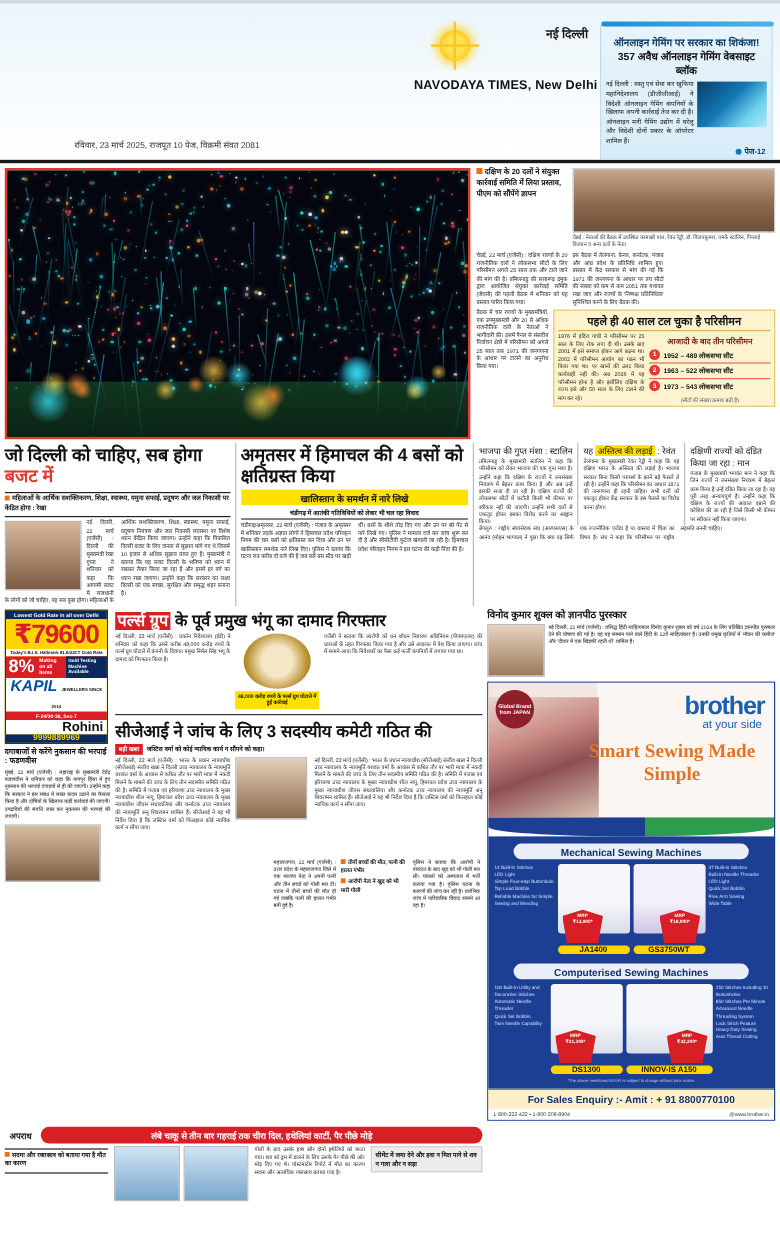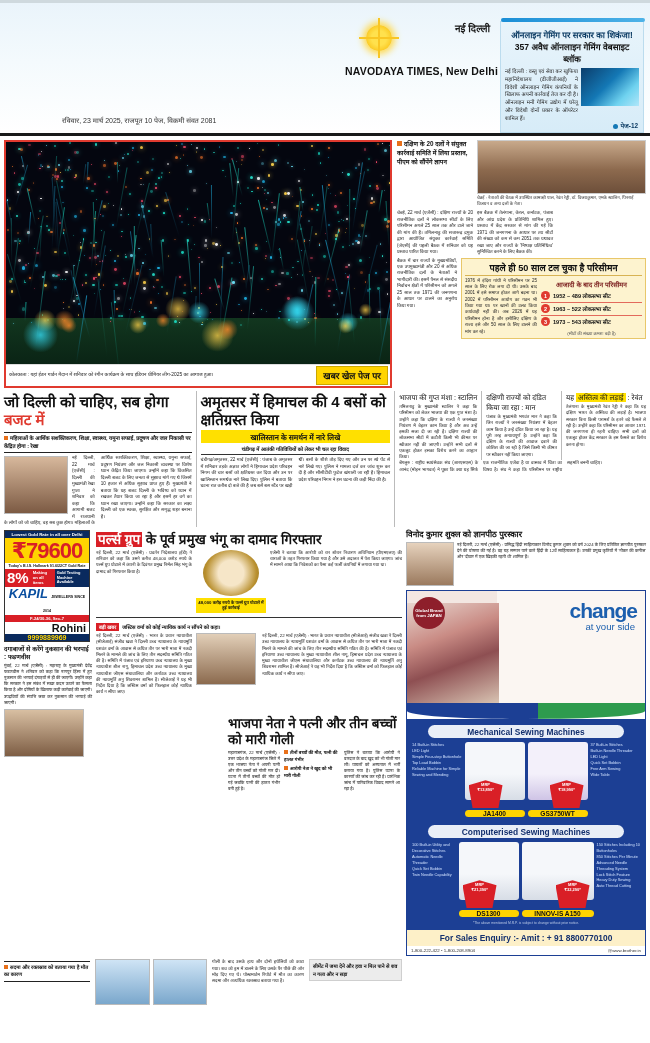--- a/index.html
+++ b/index.html
@@ -816,24 +816,20 @@
           <div style="position: absolute; left: 182.156px; top: 159.423px; width: 22.2147px; height: 22.2147px; border-radius: 50%; background: radial-gradient(circle, rgb(55, 230, 255), transparent 70%); opacity: 0.75;"></div>
           <div style="position: absolute; left: 149.807px; top: 171.489px; width: 14.5141px; height: 14.5141px; border-radius: 50%; background: radial-gradient(circle, rgb(255, 138, 42), transparent 70%); opacity: 0.75;"></div>
           <div style="position: absolute; left: 277.063px; top: 153.597px; width: 27.5707px; height: 27.5707px; border-radius: 50%; background: radial-gradient(circle, rgb(55, 230, 255), transparent 70%); opacity: 0.75;"></div>
           <div style="position: absolute; left: 331.628px; top: 169.944px; width: 20.6191px; height: 20.6191px; border-radius: 50%; background: radial-gradient(circle, rgb(55, 230, 255), transparent 70%); opacity: 0.75;"></div>
           <div style="position: absolute; left: 194.983px; top: 176.875px; width: 32.8198px; height: 32.8198px; border-radius: 50%; background: radial-gradient(circle, rgb(255, 210, 74), transparent 70%); opacity: 0.75;"></div>
           <div style="position: absolute; left: 331.72px; top: 175.996px; width: 15.7035px; height: 15.7035px; border-radius: 50%; background: radial-gradient(circle, rgb(255, 210, 74), transparent 70%); opacity: 0.75;"></div>
           <div style="position: absolute; left: 210.877px; top: 176.614px; width: 20.9495px; height: 20.9495px; border-radius: 50%; background: radial-gradient(circle, rgb(255, 138, 42), transparent 70%); opacity: 0.75;"></div>
           <div style="position: absolute; left: 55.2691px; top: 175.52px; width: 15.4958px; height: 15.4958px; border-radius: 50%; background: radial-gradient(circle, rgb(255, 138, 42), transparent 70%); opacity: 0.75;"></div>
           <div style="position: absolute; left: 158.821px; top: 154.098px; width: 25.9845px; height: 25.9845px; border-radius: 50%; background: radial-gradient(circle, rgb(255, 210, 74), transparent 70%); opacity: 0.75;"></div>
         </div>
-      <div class="cap-row">
-        <div class="photo-cap">कोलकाता : यहां ईडन गार्डन मैदान में शनिवार को रंगीन कार्यक्रम के साथ इंडियन प्रीमियर लीग-2025 का आगाज हुआ।</div>
-        <div class="khabar">खबर खेल पेज पर</div>
-      </div>
     </div>
 
     <div class="right-top">
 
       <div class="lead-mid">
         <div class="lead-kicker">
           <span class="sq"></span><span>दक्षिण के 20 दलों ने संयुक्त कार्रवाई समिति में लिया प्रस्ताव, पीएम को सौंपेंगे ज्ञापन</span>
         </div>
         <div style="flex:1">
           <div class="meet-photo"></div>
@@ -846,21 +842,21 @@
           <span>चेन्नई, 22 मार्च (एजेंसी) : दक्षिण राज्यों के 20 राजनीतिक दलों ने लोकसभा सीटों के लिए परिसीमन अगले 25 साल तक और टाले जाने की मांग की है। तमिलनाडु की सत्तारूढ़ द्रमुक द्वारा आयोजित संयुक्त कार्रवाई समिति (जेएसी) की पहली बैठक में शनिवार को यह प्रस्ताव पारित किया गया।</span>
         </div>
         <div class="lead-col">
           <span>इस बैठक में तेलंगाना, केरल, कर्नाटक, पंजाब और आंध्र प्रदेश के प्रतिनिधि शामिल हुए। प्रस्ताव में केंद्र सरकार से मांग की गई कि 1971 की जनगणना के आधार पर तय सीटों की संख्या को कम से कम 2051 तक यथावत रखा जाए और राज्यों के 'निष्पक्ष प्रतिनिधित्व' सुनिश्चित करने के लिए बैठक की।</span>
         </div>
       </div>
 
       <div style="display:flex;gap:4px;margin-top:2px;">
         <div class="yb-left">बैठक में चार राज्यों के मुख्यमंत्रियों, एक उपमुख्यमंत्री और 20 से अधिक राजनीतिक दलों के नेताओं ने भागीदारी की। इसमें पैनल से संसदीय निर्वाचन क्षेत्रों में परिसीमन को अगले 25 साल तक 1971 की जनगणना के आधार पर टालने का अनुरोध किया गया।</div>
         <div class="yellowbox">
-          <h4>पहले ही 50 साल टल चुका है परिसीमन</h4>
+          <h4>पहले ही 40 साल टल चुका है परिसीमन</h4>
           <div style="display:flex;gap:4px;">
             <div style="width:72px;font-size:4.5px;line-height:1.42;text-align:justify;color:#222;">1976 में इंदिरा गांधी ने परिसीमन पर 25 साल के लिए रोक लगा दी थी। उसके बाद 2001 में इसे समाप्त होकर आगे बढ़ना था। 2002 में परिसीमन आयोग का गठन भी किया गया था। पर खानों की उलट किया कार्यवाही नहीं की। अब 2026 में यह परिसीमन होना है और इसीलिए दक्षिण के राज्य इसे और 50 साल के लिए टालने की मांग कर रहे।</div>
             <div style="flex:1">
               <div class="yb-sub">आजादी के बाद तीन परिसीमन</div>
               <div class="yb-row">
                 <span class="yb-num">1</span>
                 <span>1952 – 489 लोकसभा सीट</span>
               </div>
               <div class="yb-row">
                 <span class="yb-num">2</span>
@@ -901,29 +897,29 @@
       <div style="font-size:5.2px;font-weight:bold;text-align:center;border-bottom:1px solid #333;padding-bottom:1px;margin-bottom:2px;">चंडीगढ़ में आतंकी गतिविधियों को लेकर भी चल रहा विवाद</div>
       <div class="twocol">चंडीगढ़/अमृतसर, 22 मार्च (एजेंसी) : पंजाब के अमृतसर में शनिवार तड़के अज्ञात लोगों ने हिमाचल प्रदेश परिवहन निगम की चार बसों को क्षतिग्रस्त कर दिया और उन पर खालिस्तान समर्थक नारे लिख दिए। पुलिस ने बताया कि घटना रात करीब दो बजे की है जब बसें बस स्टैंड पर खड़ी थीं। बसों के शीशे तोड़ दिए गए और उन पर स्प्रे पेंट से नारे लिखे गए। पुलिस ने मामला दर्ज कर जांच शुरू कर दी है और सीसीटीवी फुटेज खंगाली जा रही है। हिमाचल प्रदेश परिवहन निगम ने इस घटना की कड़ी निंदा की है।</div>
     </div>
 
     <div class="col-c vr">
       <div style="display:flex;gap:4px;">
         <div style="width:78px">
           <div class="colhead">भाजपा की गुप्त मंशा : स्टालिन</div>
           <div style="font-size:4.4px;line-height:1.42;text-align:justify;color:#222;">तमिलनाडु के मुख्यमंत्री स्टालिन ने कहा कि परिसीमन को लेकर भाजपा की एक गुप्त मंशा है। उन्होंने कहा कि दक्षिण के राज्यों ने जनसंख्या नियंत्रण में बेहतर काम किया है और अब उन्हें इसकी सजा दी जा रही है। दक्षिण राज्यों की लोकसभा सीटों में कटौती किसी भी कीमत पर स्वीकार नहीं की जाएगी। उन्होंने सभी दलों से एकजुट होकर इसका विरोध करने का आह्वान किया।</div>
         </div>
-        <div style="flex:1" class="vr">
-          <div class="colhead">दक्षिणी राज्यों को दंडित किया जा रहा : मान</div>
-          <div style="font-size:4.4px;line-height:1.42;text-align:justify;color:#222;">पंजाब के मुख्यमंत्री भगवंत मान ने कहा कि जिन राज्यों ने जनसंख्या नियंत्रण में बेहतर काम किया है उन्हें दंडित किया जा रहा है। यह पूरी तरह अन्यायपूर्ण है। उन्होंने कहा कि दक्षिण के राज्यों की आवाज दबाने की कोशिश की जा रही है जिसे किसी भी कीमत पर स्वीकार नहीं किया जाएगा।</div>
-        </div>
         <div style="width:80px" class="vr">
           <div class="colhead">
             <span>यह </span><span class="hi">अस्तित्व की लड़ाई</span><span> : रेवंत</span>
           </div>
           <div style="font-size:4.4px;line-height:1.42;text-align:justify;color:#222;">तेलंगाना के मुख्यमंत्री रेवंत रेड्डी ने कहा कि यह दक्षिण भारत के अस्तित्व की लड़ाई है। भाजपा सरकार बिना किसी परामर्श के इतने बड़े फैसले ले रही है। उन्होंने कहा कि परिसीमन का आधार 1971 की जनगणना ही रहनी चाहिए। सभी दलों को एकजुट होकर केंद्र सरकार के इस फैसले का विरोध करना होगा।</div>
+        </div>
+        <div style="flex:1" class="vr">
+          <div class="colhead">दक्षिणी राज्यों को दंडित किया जा रहा : मान</div>
+          <div style="font-size:4.4px;line-height:1.42;text-align:justify;color:#222;">पंजाब के मुख्यमंत्री भगवंत मान ने कहा कि जिन राज्यों ने जनसंख्या नियंत्रण में बेहतर काम किया है उन्हें दंडित किया जा रहा है। यह पूरी तरह अन्यायपूर्ण है। उन्होंने कहा कि दक्षिण के राज्यों की आवाज दबाने की कोशिश की जा रही है जिसे किसी भी कीमत पर स्वीकार नहीं किया जाएगा।</div>
         </div>
       </div>
       <div class="threecol">बेंगलुरु : राष्ट्रीय स्वयंसेवक संघ (आरएसएस) के आनंद (मोहन भागवत) ने पूछा कि क्या यह सिर्फ एक राजनीतिक एजेंडा है या वास्तव में चिंता का विषय है। संघ ने कहा कि परिसीमन पर राष्ट्रीय सहमति बननी चाहिए।</div>
     </div>
   </div>
 
   <div class="mid">
 
     <div style="width:88px">
       <div class="goldad">
@@ -957,20 +953,21 @@
         <div style="width:96px;font-size:4.4px;line-height:1.42;text-align:justify;color:#222;">नई दिल्ली, 22 मार्च (एजेंसी) : प्रवर्तन निदेशालय (ईडी) ने शनिवार को कहा कि उसने करीब 48,000 करोड़ रुपये के पर्ल्स ग्रुप घोटाले में कंपनी के दिवंगत प्रमुख निर्मल सिंह भंगू के दामाद को गिरफ्तार किया है।</div>
         <div style="width:70px;text-align:center;">
           <div style="width:56px;height:46px;margin:0 auto;border-radius:50%;
                       background:radial-gradient(circle,#f6e6c8 35%,#b9902f 70%,#8a6a18);"></div>
           <div style="background:#ffe000;font-size:4.3px;font-weight:bold;padding:2px;margin-top:2px;line-height:1.3;">48,000 करोड़ रुपये के पर्ल्स ग्रुप घोटाले में हुई कार्रवाई</div>
         </div>
         <div style="flex:1;font-size:4.4px;line-height:1.42;text-align:justify;color:#222;">एजेंसी ने बताया कि आरोपी को धन शोधन निवारण अधिनियम (पीएमएलए) की धाराओं के तहत गिरफ्तार किया गया है और उसे अदालत में पेश किया जाएगा। जांच में सामने आया कि निवेशकों का पैसा कई फर्जी कंपनियों में लगाया गया था।</div>
       </div>
 
       <div style="border-top:1px solid #333;margin-top:4px;padding-top:3px;">
+        <div class="hl" style="font-size:14px">सीजेआई ने जांच के लिए 3 सदस्यीय कमेटी गठित की</div>
         <div style="display:flex;align-items:center;gap:3px;margin:2px 0;">
           <span style="background:#d91f26;color:#fff;font-size:5px;font-weight:bold;padding:1px 3px;">बड़ी खबर</span>
           <span style="font-size:5.2px;font-weight:bold;">जस्टिस वर्मा को कोई न्यायिक कार्य न सौंपने को कहा।</span>
         </div>
         <div style="display:flex;gap:4px;">
           <div style="width:96px;font-size:4.4px;line-height:1.42;text-align:justify;color:#222;">नई दिल्ली, 22 मार्च (एजेंसी) : भारत के प्रधान न्यायाधीश (सीजेआई) संजीव खन्ना ने दिल्ली उच्च न्यायालय के न्यायमूर्ति यशवंत वर्मा के आवास से कथित तौर पर भारी मात्रा में नकदी मिलने के मामले की जांच के लिए तीन सदस्यीय समिति गठित की है। समिति में पंजाब एवं हरियाणा उच्च न्यायालय के मुख्य न्यायाधीश शील नागू, हिमाचल प्रदेश उच्च न्यायालय के मुख्य न्यायाधीश जीएस संधावालिया और कर्नाटक उच्च न्यायालय की न्यायमूर्ति अनु शिवरामन शामिल हैं। सीजेआई ने यह भी निर्देश दिया है कि जस्टिस वर्मा को फिलहाल कोई न्यायिक कार्य न सौंपा जाए।</div>
           <div style="width:62px">
             <div style="width:58px;height:50px;background:linear-gradient(180deg,#e2cfb8,#8b6a4e);border:1px solid #bbb;"></div>
           </div>
           <div style="flex:1;font-size:4.4px;line-height:1.42;text-align:justify;color:#222;">नई दिल्ली, 22 मार्च (एजेंसी) : भारत के प्रधान न्यायाधीश (सीजेआई) संजीव खन्ना ने दिल्ली उच्च न्यायालय के न्यायमूर्ति यशवंत वर्मा के आवास से कथित तौर पर भारी मात्रा में नकदी मिलने के मामले की जांच के लिए तीन सदस्यीय समिति गठित की है। समिति में पंजाब एवं हरियाणा उच्च न्यायालय के मुख्य न्यायाधीश शील नागू, हिमाचल प्रदेश उच्च न्यायालय के मुख्य न्यायाधीश जीएस संधावालिया और कर्नाटक उच्च न्यायालय की न्यायमूर्ति अनु शिवरामन शामिल हैं। सीजेआई ने यह भी निर्देश दिया है कि जस्टिस वर्मा को फिलहाल कोई न्यायिक कार्य न सौंपा जाए।</div>
@@ -982,22 +979,23 @@
       <div style="font-size:8.2px;font-weight:bold;line-height:1.25;margin-bottom:2px;">विनोद कुमार शुक्ल को ज्ञानपीठ पुरस्कार</div>
       <div style="display:flex;gap:3px;">
         <div style="width:46px;height:42px;background:linear-gradient(180deg,#e6d2bd,#9b7a5e);border:1px solid #bbb;"></div>
         <div style="flex:1;font-size:4.3px;line-height:1.4;text-align:justify;color:#222;">नई दिल्ली, 22 मार्च (एजेंसी) : प्रसिद्ध हिंदी साहित्यकार विनोद कुमार शुक्ल को वर्ष 2024 के लिए प्रतिष्ठित ज्ञानपीठ पुरस्कार देने की घोषणा की गई है। वह यह सम्मान पाने वाले हिंदी के 12वें साहित्यकार हैं। उनकी प्रमुख कृतियों में 'नौकर की कमीज' और 'दीवार में एक खिड़की रहती थी' शामिल हैं।</div>
       </div>
 
       <div class="brother" style="margin-top:4px">
         <div class="br-top">
           <div class="br-woman"></div>
           <div class="br-badge">Global Brand from JAPAN</div>
-          <div class="br-logo">change</div>
+          <div class="br-logo">brother</div>
           <div class="br-side">at your side</div>
+          <div class="br-tag">Smart Sewing Made Simple</div>
         </div>
         <div class="br-arc"></div>
 
         <div class="br-body">
           <div class="br-sect">Mechanical Sewing Machines</div>
           <div class="br-pair">
             <div class="br-feat">
               <div>14 Built-in Stitches</div>
               <div>LED Light</div>
               <div>Simple Four-step Buttonhole</div>
@@ -1073,33 +1071,36 @@
         <div class="br-enq">For Sales Enquiry :- Amit : + 91 8800770100</div>
         <div class="br-foot">
           <span>1-800-222-422 • 1-800-208-8904</span>
           <span>@www.brother.in</span>
         </div>
       </div>
     </div>
   </div>
 
   <div style="position:absolute;left:228px;top:714px;width:172px;">
-    <div class="hl" style="font-size:13.5px">भाजपा नेता ने पत्नी और तीन बच्चों को मारी गोली</div>
     <div style="display:flex;gap:4px;margin-top:2px;">
       <div style="width:52px;font-size:4.3px;line-height:1.4;text-align:justify;color:#222;">महाराजगंज, 22 मार्च (एजेंसी) : उत्तर प्रदेश के महाराजगंज जिले में एक भाजपा नेता ने अपनी पत्नी और तीन बच्चों को गोली मार दी। घटना में तीनों बच्चों की मौत हो गई जबकि पत्नी की हालत गंभीर बनी हुई है।</div>
       <div style="width:56px;font-size:4.6px;font-weight:bold;line-height:1.45;color:#111;">
         <div><span style="display:inline-block;width:4px;height:4px;background:#e8701a;margin-right:2px;"></span><span>तीनों बच्चों की मौत, पत्नी की हालत गंभीर</span></div>
         <div style="margin-top:3px"><span style="display:inline-block;width:4px;height:4px;background:#e8701a;margin-right:2px;"></span><span>आरोपी नेता ने खुद को भी मारी गोली</span></div>
       </div>
       <div style="flex:1;font-size:4.3px;line-height:1.4;text-align:justify;color:#222;">पुलिस ने बताया कि आरोपी ने वारदात के बाद खुद को भी गोली मार ली। घायलों को अस्पताल में भर्ती कराया गया है। पुलिस घटना के कारणों की जांच कर रही है। प्रारंभिक जांच में पारिवारिक विवाद सामने आ रहा है।</div>
     </div>
   </div>
 
   <div class="bottom">
     <div class="bot-left">
+      <div class="crime-row">
+        <span class="crime-tag">अपराध</span>
+        <span class="crime-pill">लंबे चाकू से तीन बार गहराई तक चीरा दिल, हथेलियां काटीं, पैर पीछे मोड़े</span>
+      </div>
       <div class="bot-cols">
         <div style="width:86px">
           <div class="subhead" style="font-size:5.2px">
             <span class="sq"></span><span>सदमा और रक्तस्राव को बताया गया है मौत का कारण</span>
           </div>
 
         </div>
         <div style="width:112px;display:flex;gap:3px;">
           <div class="vict"></div>
           <div class="vict"></div>

